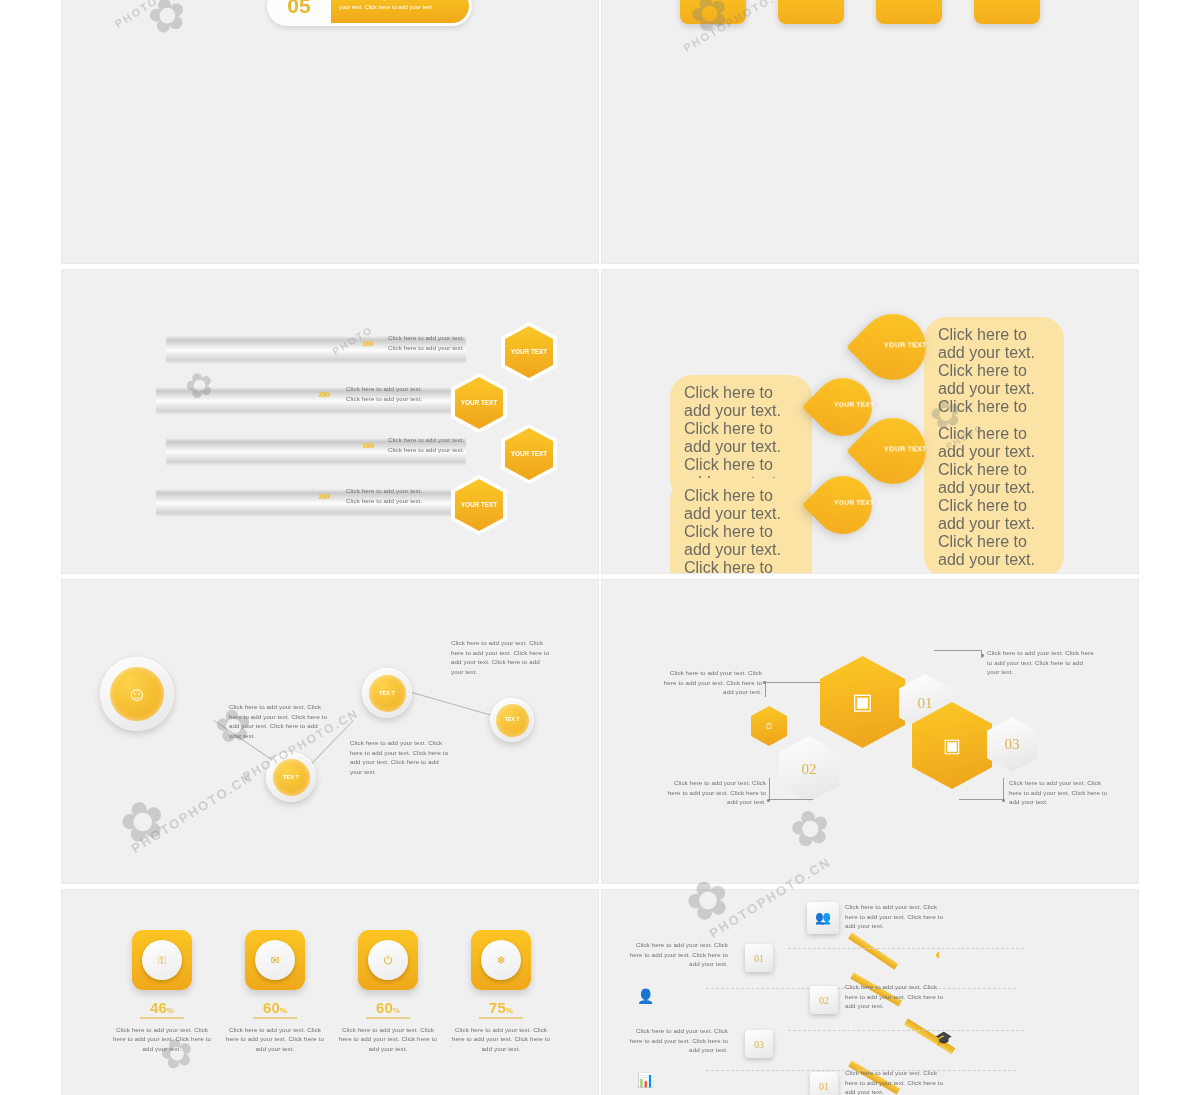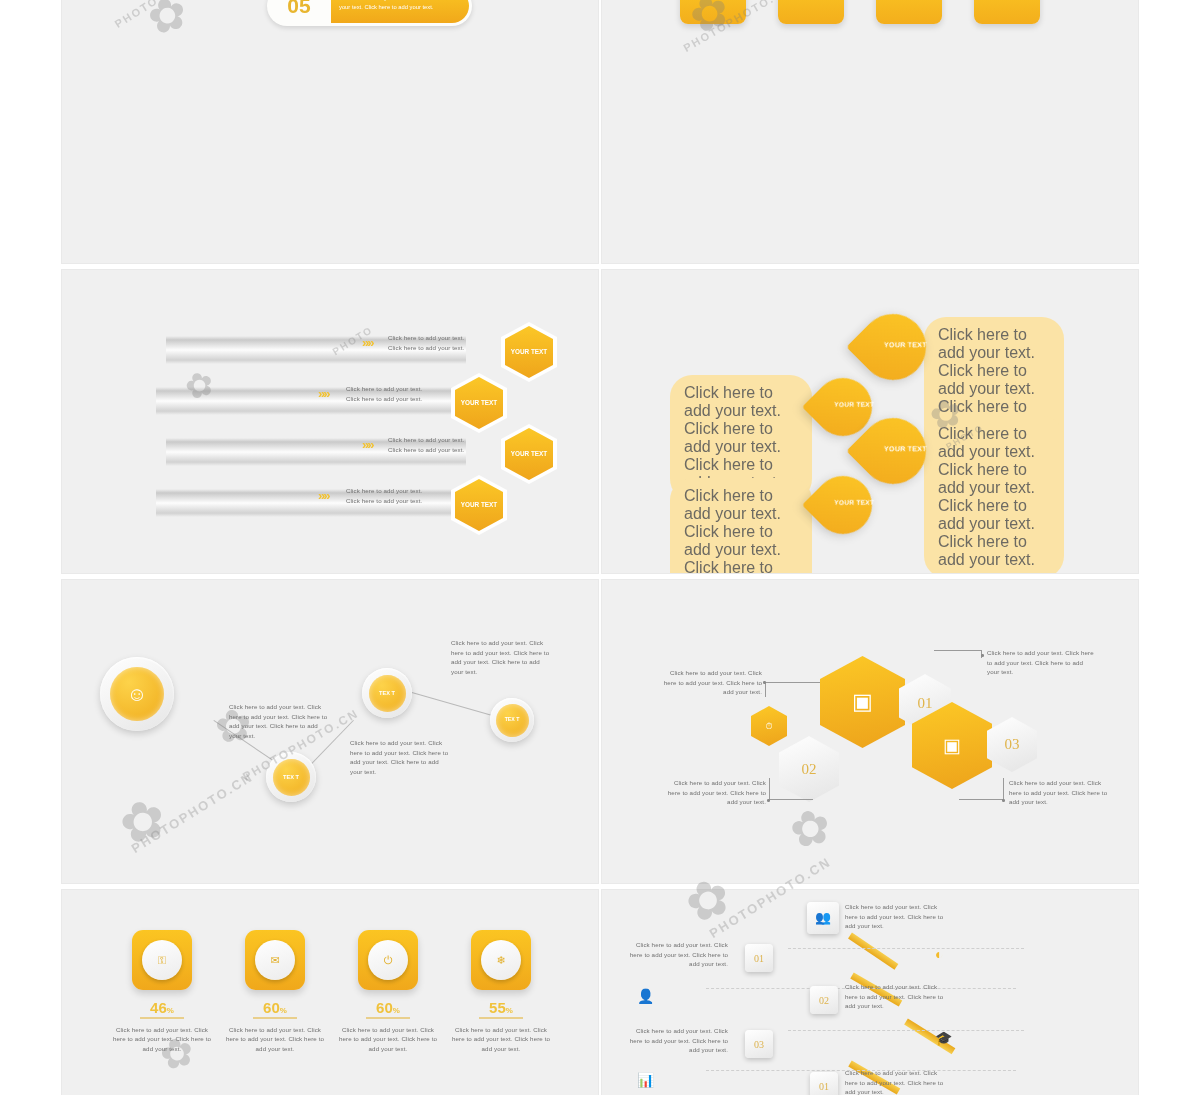--- a/index.html
+++ b/index.html
@@ -365,21 +365,21 @@
             </div>
           <div class="pnum"><span>60</span><small>%</small></div>
           <div class="prule"></div>
           <div class="ct center">Click here to add your text. Click here to add your text. Click here to add your text.</div>
         </div>
 
         <div class="pcol" style="left:387px;top:40px;">
           <div class="ptile">
               <div class="pring">❄</div>
             </div>
-          <div class="pnum"><span>55</span><small>%</small></div>
+          <div class="pnum"><span>75</span><small>%</small></div>
           <div class="prule"></div>
           <div class="ct center">Click here to add your text. Click here to add your text. Click here to add your text.</div>
         </div>
 
       </div>
     </div>
 
     <div class="slide">
       <div class="slide-inner">
 

